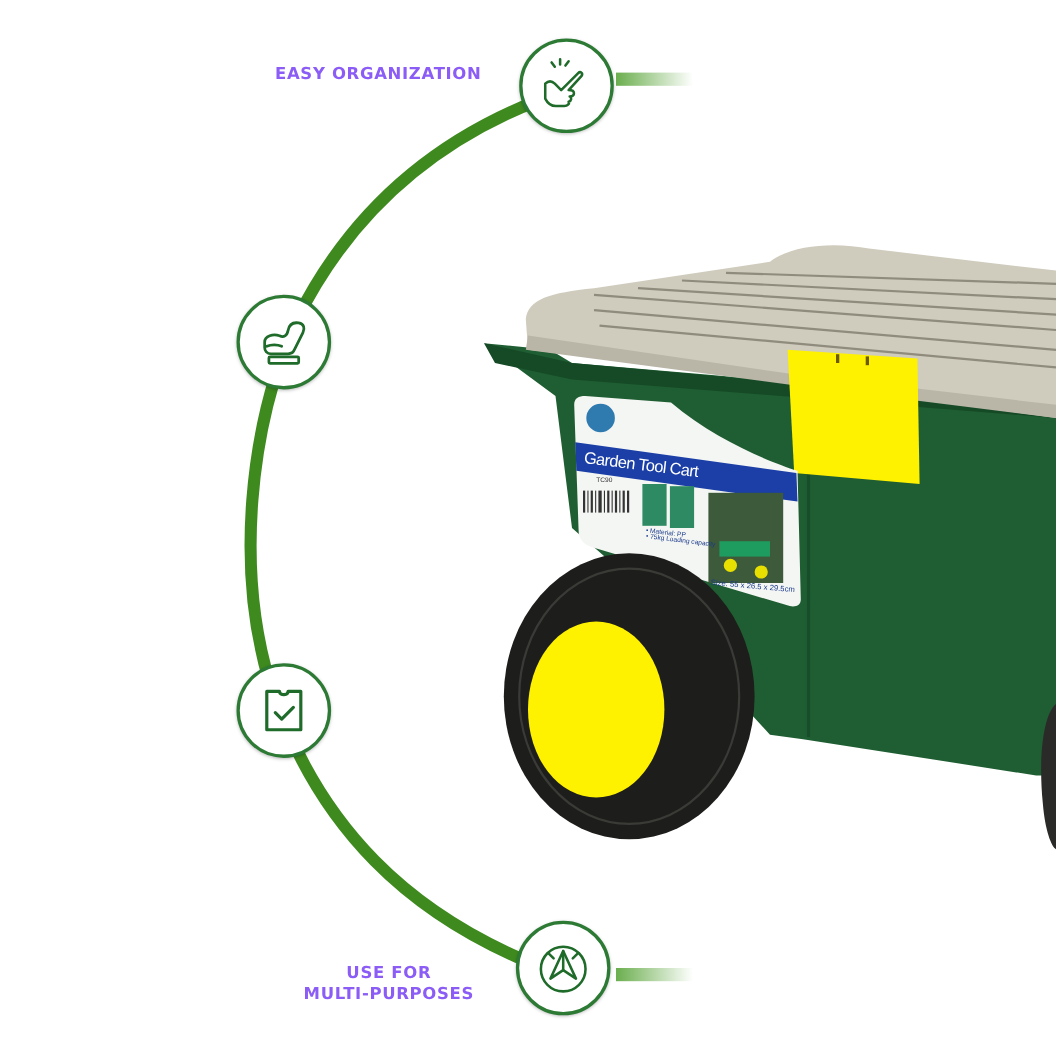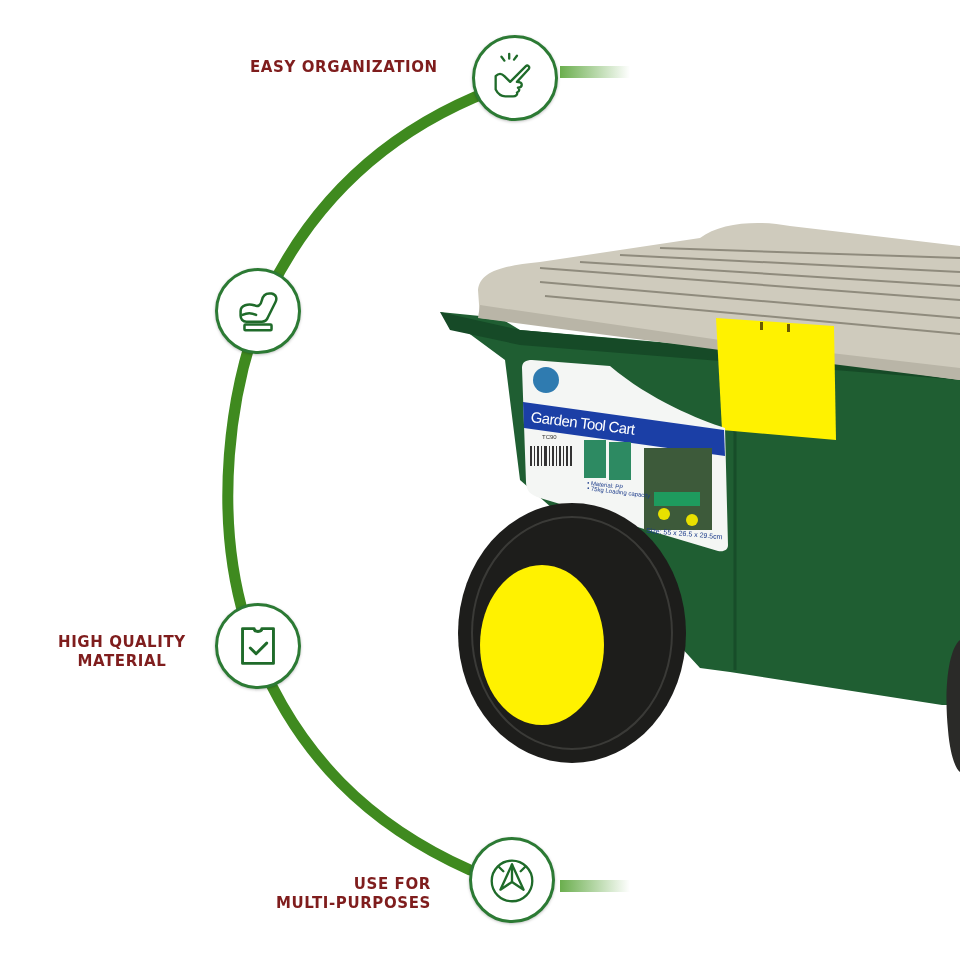--- a/index.html
+++ b/index.html
@@ -1,18 +1,18 @@
 <!DOCTYPE html>
 <html><head>
 <meta charset="utf-8">
 <style>
   html,body{margin:0;padding:0;background:#ffffff;}
   body{width:960px;height:960px;position:relative;overflow:hidden;font-family:"DejaVu Sans","Liberation Sans",sans-serif;}
   .stage{position:absolute;left:0;top:0;width:960px;height:960px;}
-  .feature-label{position:absolute;font-family:"DejaVu Sans",sans-serif;font-weight:bold;color:#7f1d1d;font-size:15px;letter-spacing:0.6px;line-height:19px;text-align:center;white-space:nowrap;}
+  .feature-label{position:absolute;font-family:"DejaVu Sans",sans-serif;font-weight:bold;color:#8b5cf6;font-size:15px;letter-spacing:0.6px;line-height:19px;text-align:center;white-space:nowrap;}
   .icon-circle{position:absolute;width:86px;height:86px;border-radius:50%;background:#fff;border:3px solid #2c7a34;box-shadow:0 1px 3px rgba(0,0,0,0.25);box-sizing:border-box;display:flex;align-items:center;justify-content:center;}
   .icon-circle svg{width:58px;height:58px;}
   .label-title{position:absolute;color:#fff;font-family:"Liberation Sans",sans-serif;font-size:15px;letter-spacing:-0.6px;}
   .tiny{position:absolute;font-family:"Liberation Sans",sans-serif;color:#1a3a8a;white-space:nowrap;}
 </style>
 </head>
 <body>
 
 <div class="stage">
 
@@ -39,32 +39,28 @@
   </div>
 
   <div class="icon-circle" style="left:215px;top:268px;">
     <svg viewBox="0 0 60 60" fill="none" stroke="#1f6b2a" stroke-width="2.6" stroke-linecap="round" stroke-linejoin="round">
       <path d="M12 30 c0-6 8-8 14-6 c4 2 7 0 8-5 c1-5 4-8 10-7 c5 1 6 5 4 9 l-8 16 c-1 3-3 4-6 4 l-16 0 c-4 0-6-3-6-6 z"></path>
       <path d="M14 34 c4-2 10-2 14 0"></path>
       <rect x="16" y="44" width="28" height="6" rx="1"></rect>
     </svg>
   </div>
 
-  <div class="feature-label" style="left:58px;top:633px;">
-    <div>HIGH QUALITY</div>
-    <div>MATERIAL</div>
-  </div>
   <div class="icon-circle" style="left:215px;top:603px;">
     <svg viewBox="0 0 60 60" fill="none" stroke="#1f6b2a" stroke-width="3" stroke-linecap="round" stroke-linejoin="round">
       <path d="M14 12 h12 c0 4 8 4 8 0 h12 v36 h-32 z"></path>
       <path d="M22 32 l6 6 l11-11"></path>
     </svg>
   </div>
 
-  <div class="feature-label" style="left:276px;top:875px;text-align:right;">
+  <div class="feature-label" style="left:276px;top:875px;">
     <div>USE FOR</div>
     <div>MULTI-PURPOSES</div>
   </div>
   <div class="icon-circle" style="left:469px;top:837px;">
     <svg viewBox="0 0 60 60" fill="none" stroke="#1f6b2a" stroke-width="2.4" stroke-linecap="round" stroke-linejoin="round">
       <circle cx="30" cy="31" r="21"></circle>
       <path d="M16 16 l5 5 M44 16 l-5 5"></path>
       <path d="M30 14 l-12 26 l12-8 l12 8 z"></path>
       <path d="M30 32 v-18"></path>
     </svg>

